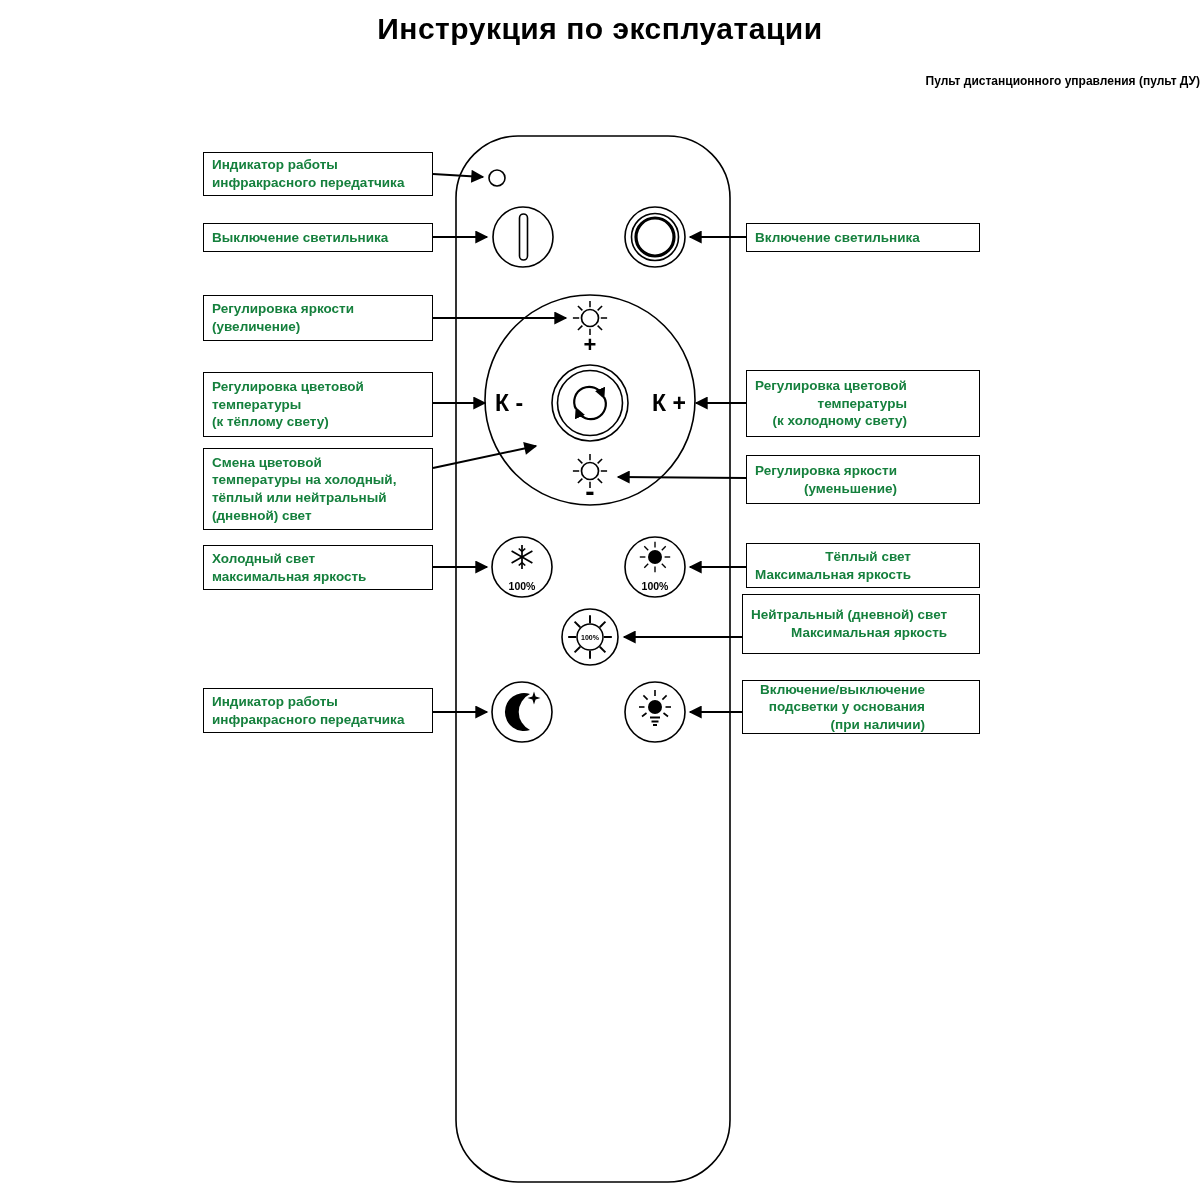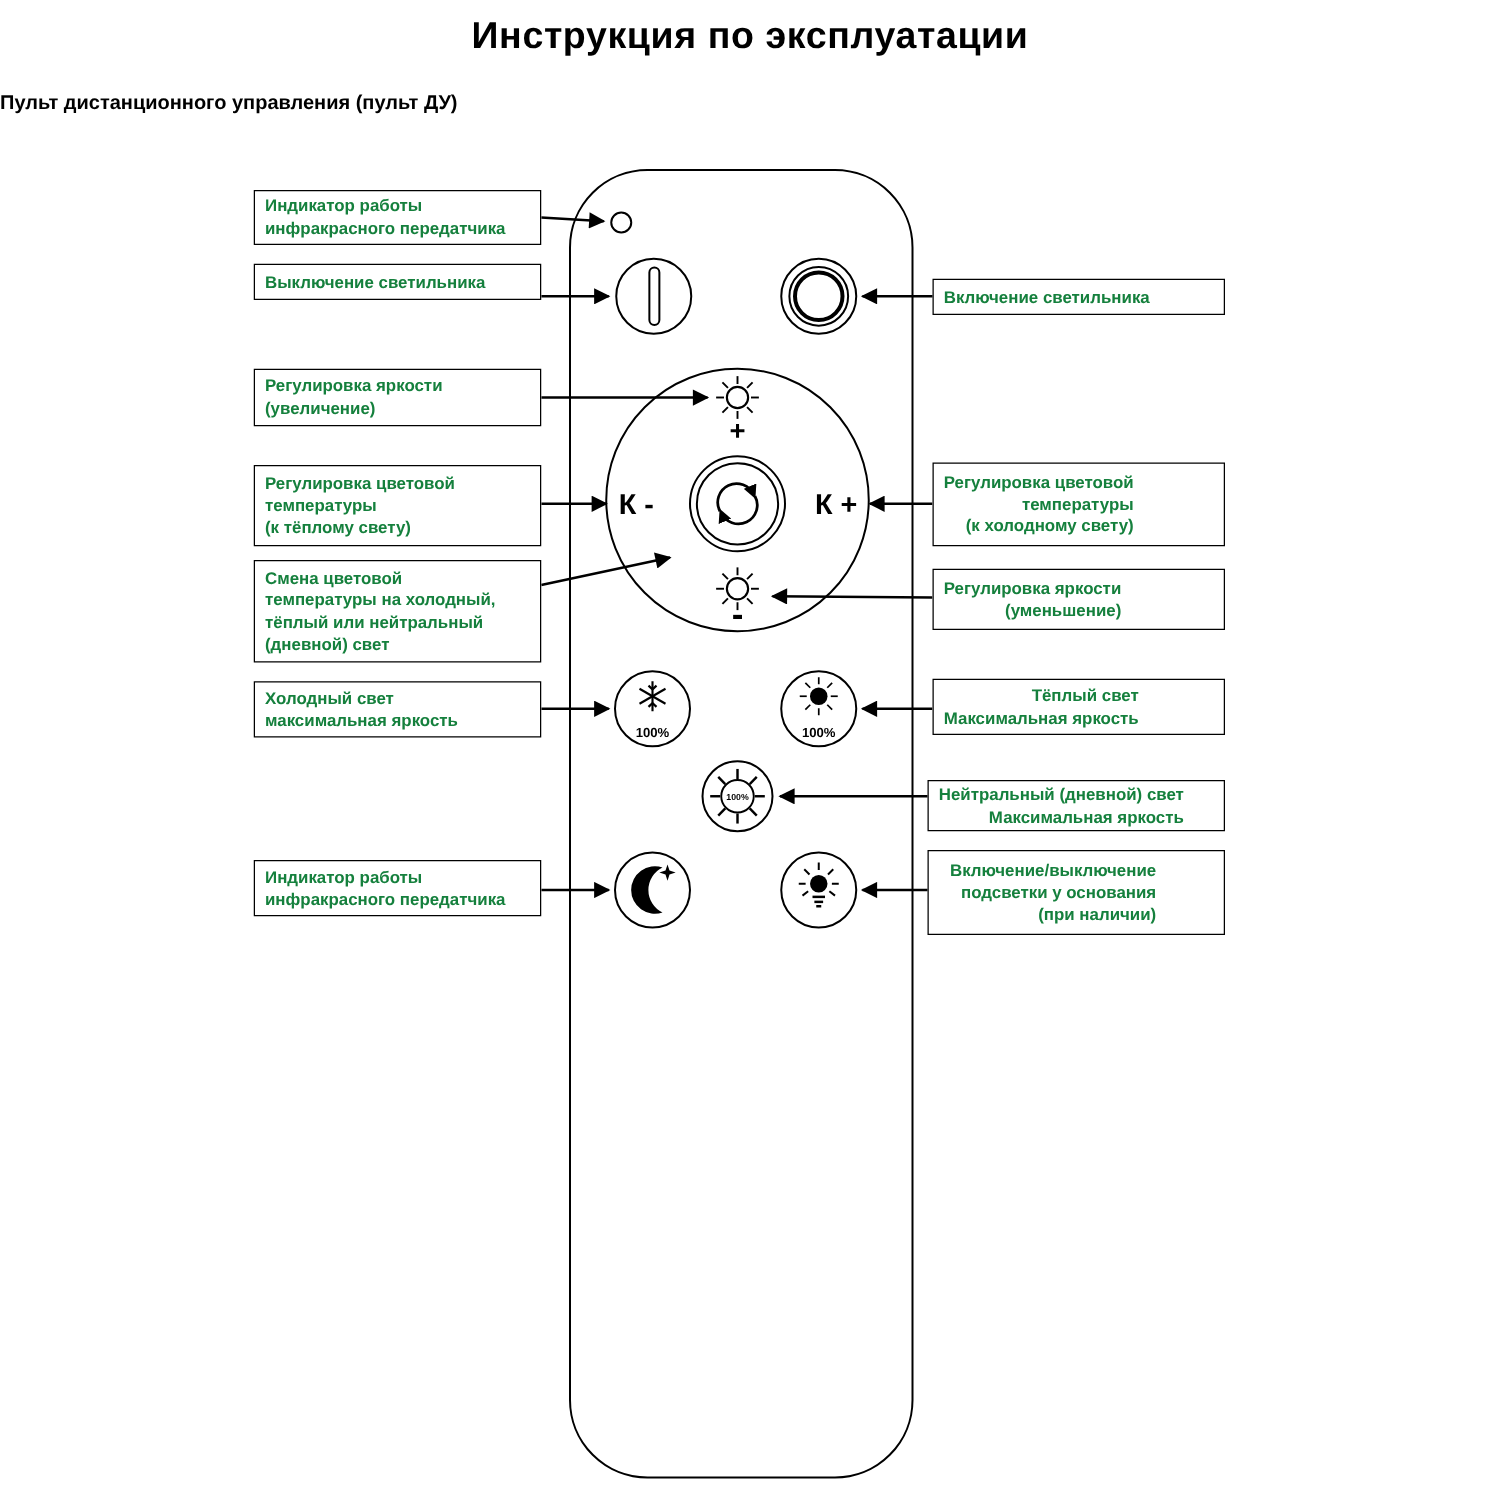--- a/index.html
+++ b/index.html
@@ -1,19 +1,19 @@
 <!DOCTYPE html>
 <html><head>
 <meta charset="utf-8">
 <style>
   * { margin:0; padding:0; box-sizing:border-box; }
   html,body { width:1200px; height:1200px; background:#fff; font-family:"Liberation Sans", sans-serif; }
   .canvas { position:relative; width:1200px; height:1200px; overflow:hidden; background:#fff; }
   .page-title { position:absolute; top:12px; left:0; width:100%; text-align:center; font-size:30px; font-weight:bold; color:#000; letter-spacing:.5px; }
-  .page-subtitle { position:absolute; top:74px; left:0; width:100%; text-align:left; font-size:16px; font-weight:bold; color:#000; }
+  .page-subtitle { position:absolute; top:74px; left:0; width:100%; text-align:right; font-size:12px; font-weight:bold; color:#000; }
   .diagram-svg { position:absolute; top:0; left:0; }
   .diagram-svg text { font-family:"Liberation Sans", sans-serif; font-weight:bold; fill:#000; }
   .callout { position:absolute; border:1.6px solid #000; background:#fff; display:flex; align-items:center; padding:3px 8px; font-size:13.5px; font-weight:bold; color:#15803d; line-height:1.3; }
   .callout span { white-space:pre-line; }
   .callout.right { justify-content:flex-start; text-align:right; }
 </style>
 </head>
 <body>
 
 <div class="canvas">
@@ -158,21 +158,21 @@
       <line x1="746" y1="567" x2="690" y2="567" marker-end="url(#ah)"></line>
       <line x1="746" y1="637" x2="624" y2="637" marker-end="url(#ah)"></line>
       <line x1="746" y1="712" x2="690" y2="712" marker-end="url(#ah)"></line>
     </g>
   </svg>
 
   <div class="callout" style="left:203px; top:152px; width:230px; height:44px;">
     <span>Индикатор работы
 инфракрасного передатчика</span>
   </div>
-  <div class="callout" style="left:203px; top:211px; width:230px; height:29px;">
+  <div class="callout" style="left:203px; top:223px; width:230px; height:29px;">
     <span>Выключение светильника</span>
   </div>
   <div class="callout" style="left:203px; top:295px; width:230px; height:46px;">
     <span>Регулировка яркости
 (увеличение)</span>
   </div>
   <div class="callout" style="left:203px; top:372px; width:230px; height:65px;">
     <span>Регулировка цветовой
 температуры
 (к тёплому свету)</span>
@@ -201,23 +201,23 @@
 (к холодному свету)</span>
   </div>
   <div class="callout right" style="left:746px; top:455px; width:234px; height:49px;">
     <span>Регулировка яркости
 (уменьшение)</span>
   </div>
   <div class="callout right" style="left:746px; top:543px; width:234px; height:45px;">
     <span>Тёплый свет
 Максимальная яркость</span>
   </div>
-  <div class="callout right" style="left:742px; top:624px; width:238px; height:41px;">
+  <div class="callout right" style="left:742px; top:594px; width:238px; height:60px;">
     <span>Нейтральный (дневной) свет
 Максимальная яркость</span>
   </div>
-  <div class="callout right" style="left:742px; top:680px; width:238px; height:68px;padding-left:17px;">
+  <div class="callout right" style="left:742px; top:680px; width:238px; height:54px;padding-left:17px;">
     <span>Включение/выключение
 подсветки у основания
 (при наличии)</span>
   </div>
 
 </div>
 
 </body></html>

